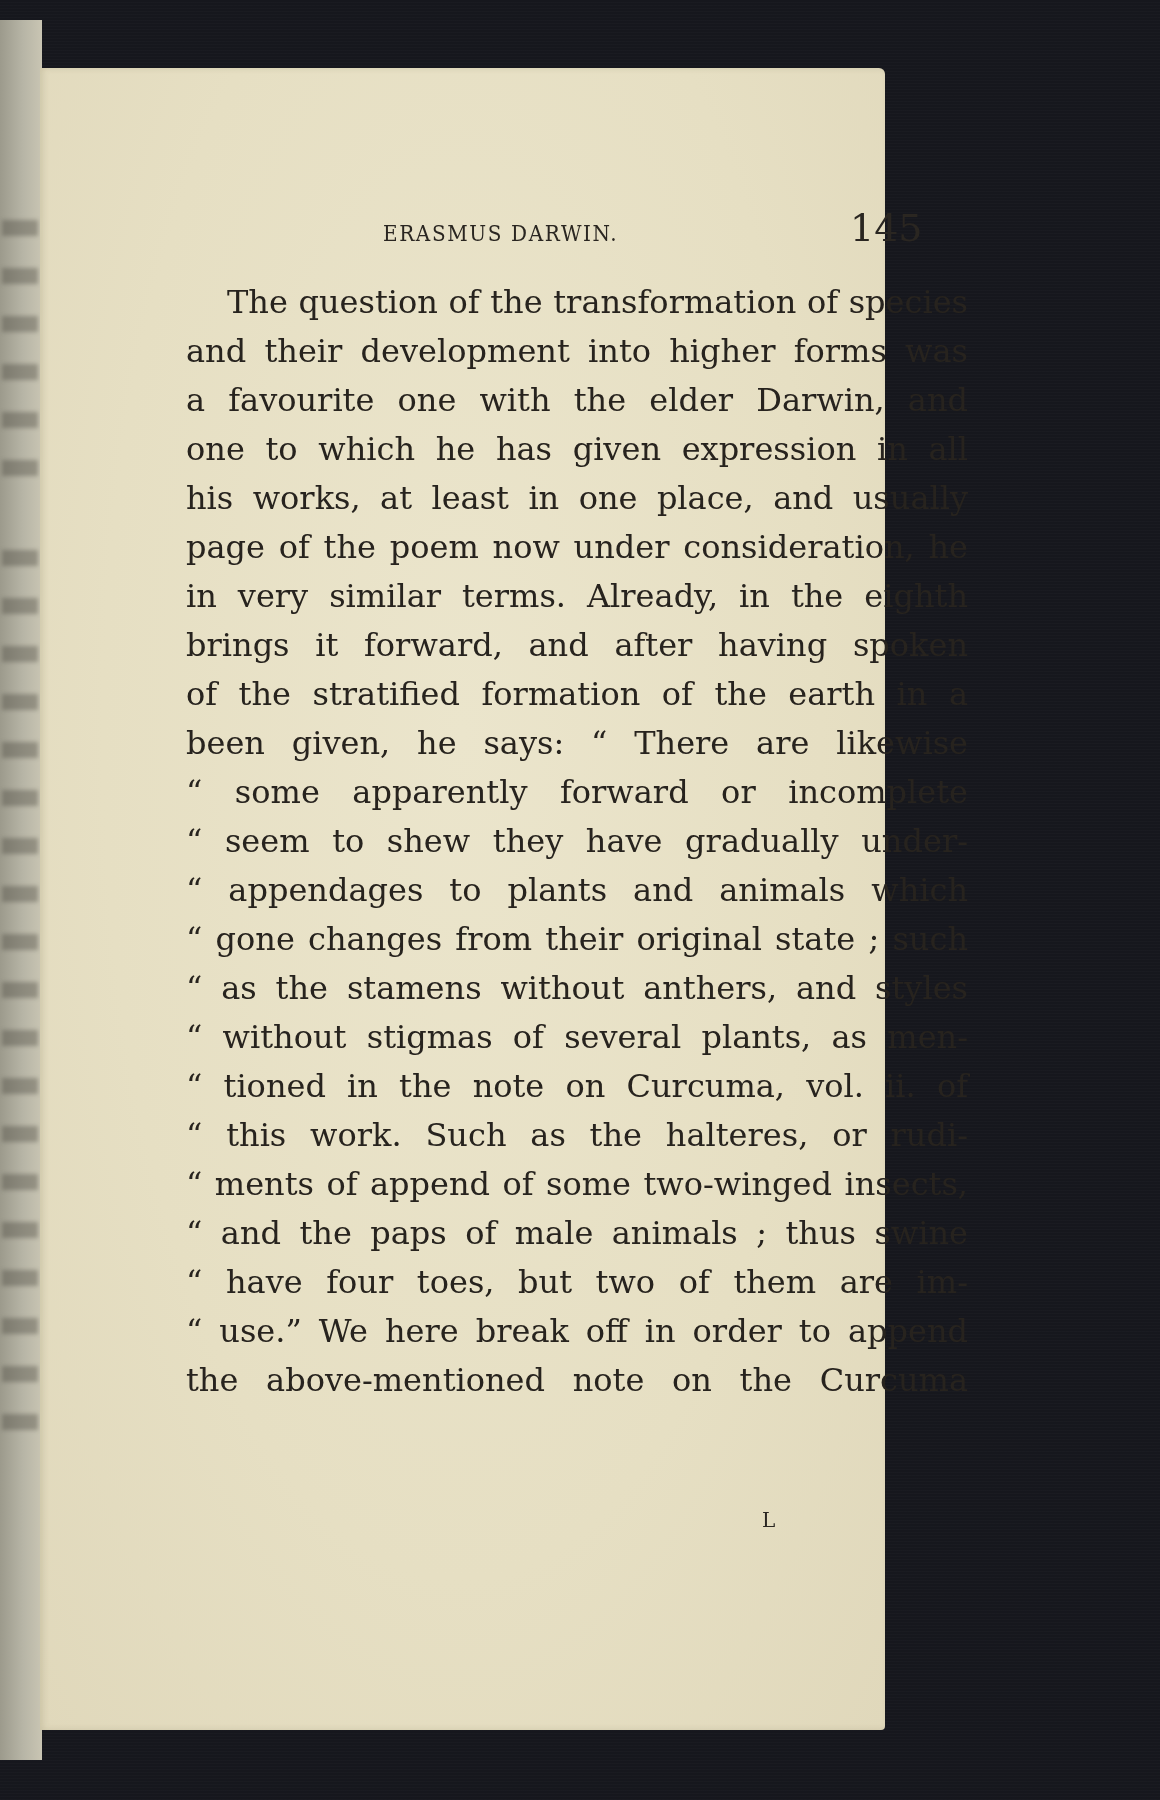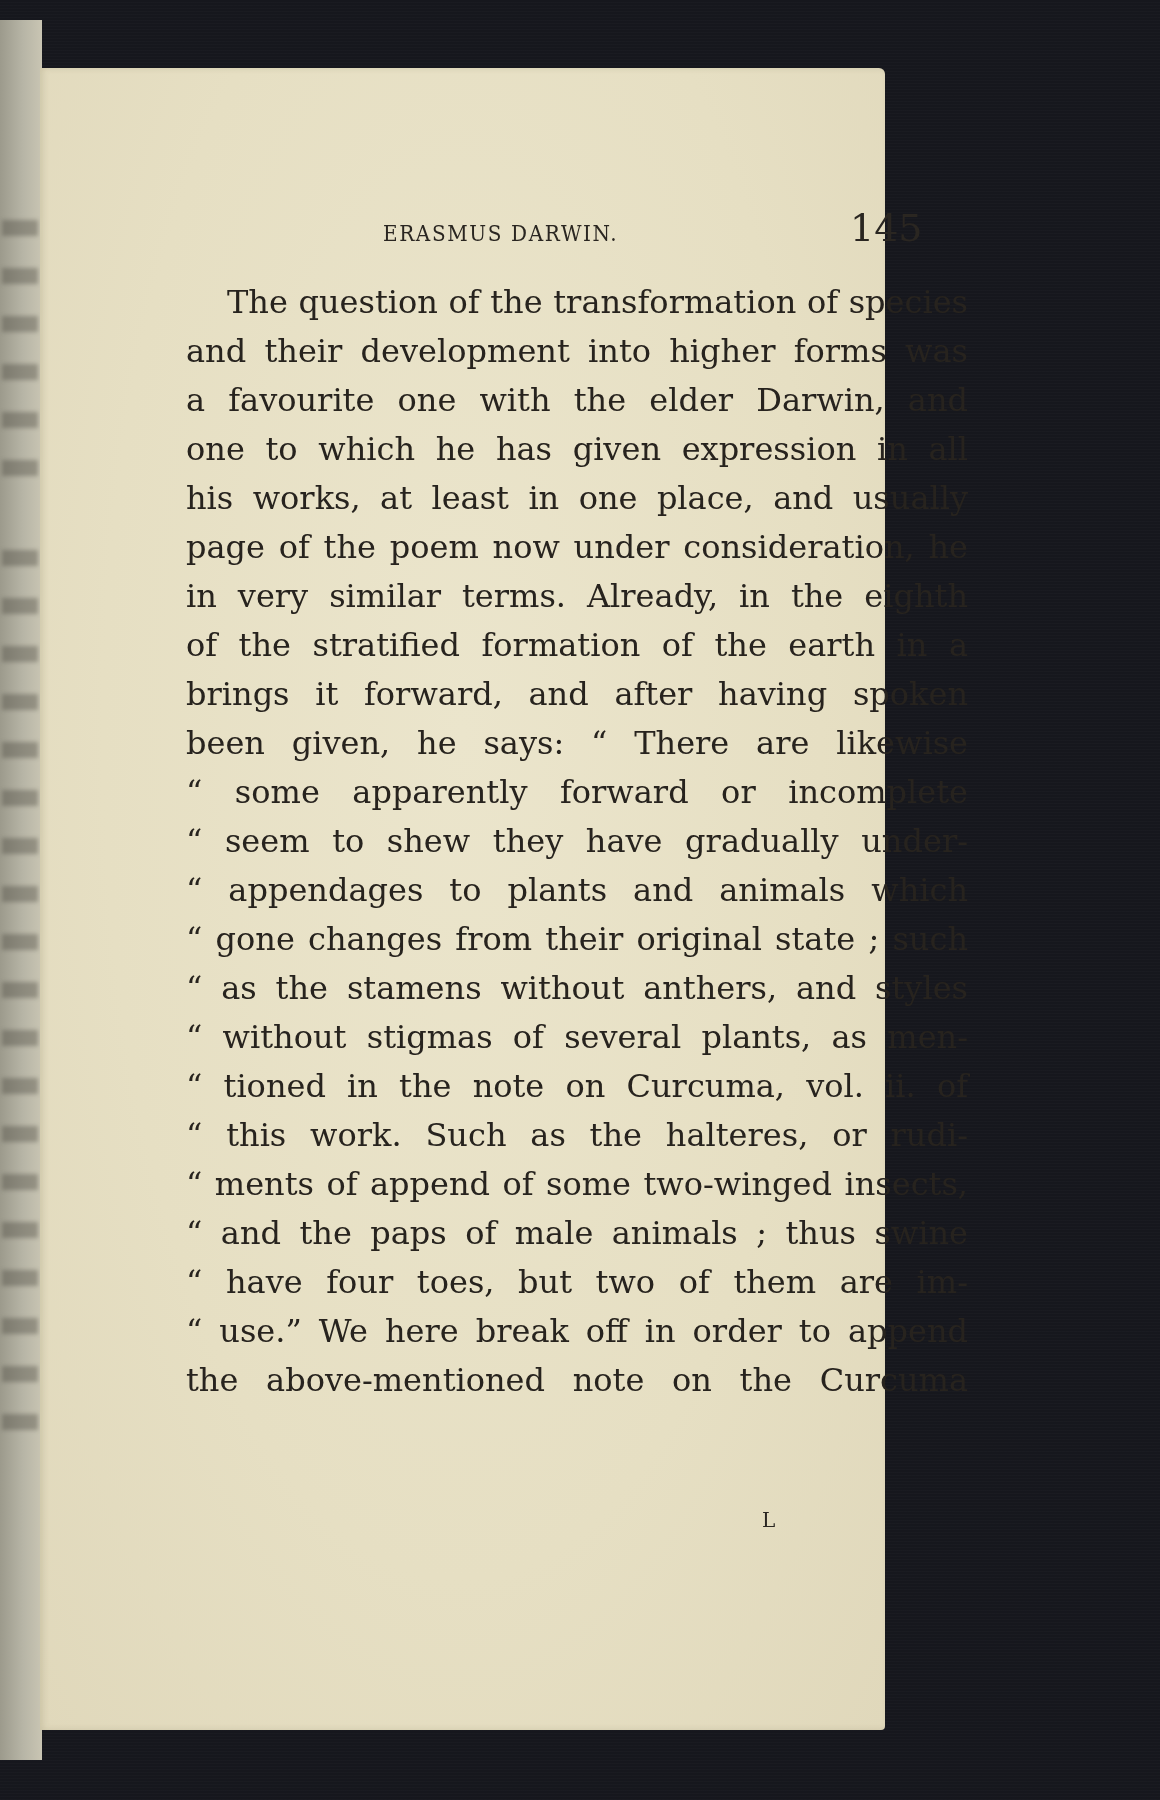--- a/index.html
+++ b/index.html
@@ -93,22 +93,22 @@
   </div>
 
   <div class="body-text">
     <span class="line indent">The question of the transformation of species</span>
     <span class="line">and their development into higher forms was</span>
     <span class="line">a favourite one with the elder Darwin, and</span>
     <span class="line">one to which he has given expression in all</span>
     <span class="line">his works, at least in one place, and usually</span>
     <span class="line">page of the poem now under consideration, he</span>
     <span class="line">in very similar terms. Already, in the eighth</span>
+    <span class="line">brings it forward, and after having spoken</span>
     <span class="line">of the stratified formation of the earth in a</span>
-    <span class="line">brings it forward, and after having spoken</span>
     <span class="line">been given, he says: “ There are likewise</span>
     <span class="line">“ some apparently forward or incomplete</span>
     <span class="line">“ seem to shew they have gradually under-</span>
     <span class="line">“ appendages to plants and animals which</span>
     <span class="line">“ gone changes from their original state ; such</span>
     <span class="line">“ as the stamens without anthers, and styles</span>
     <span class="line">“ without stigmas of several plants, as men-</span>
     <span class="line">“ tioned in the note on Curcuma, vol. ii. of</span>
     <span class="line">“ this work. Such as the halteres, or rudi-</span>
     <span class="line">“ ments of append of some two-winged insects,</span>

